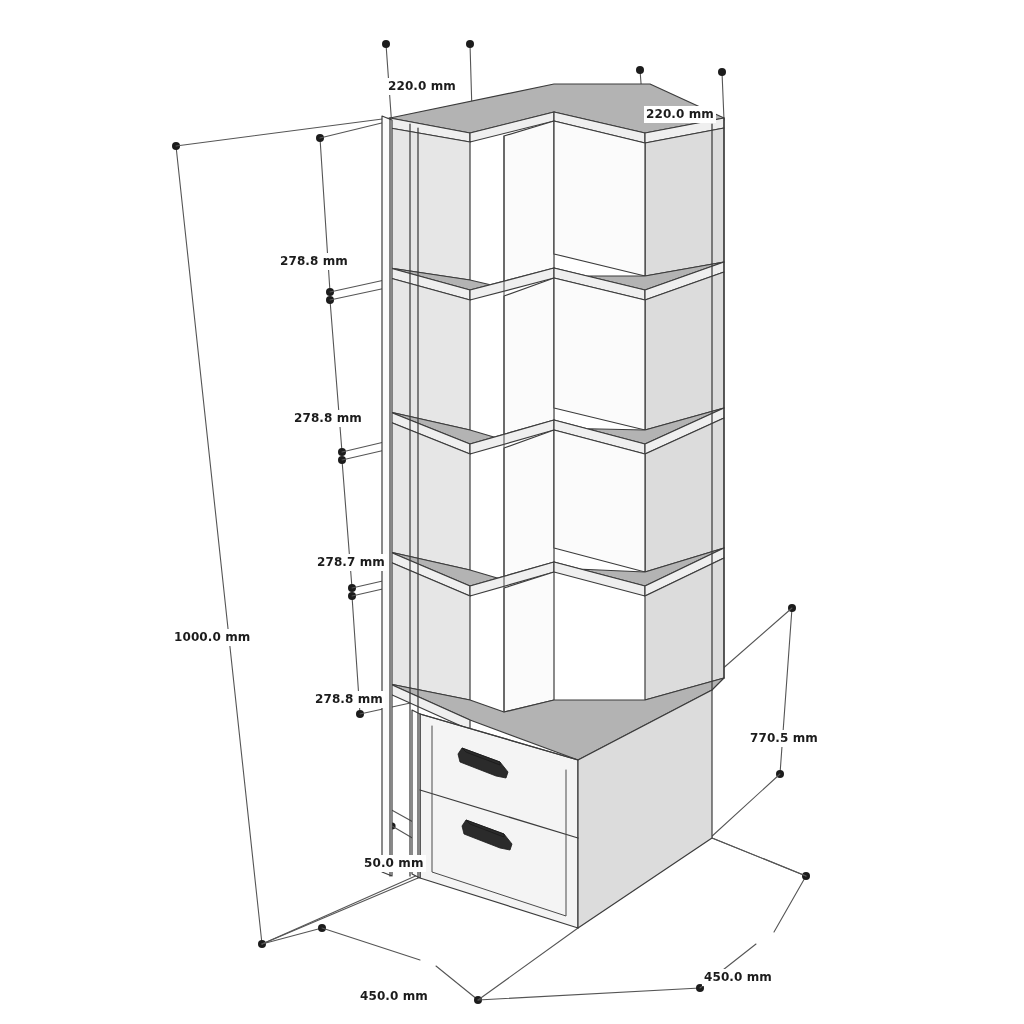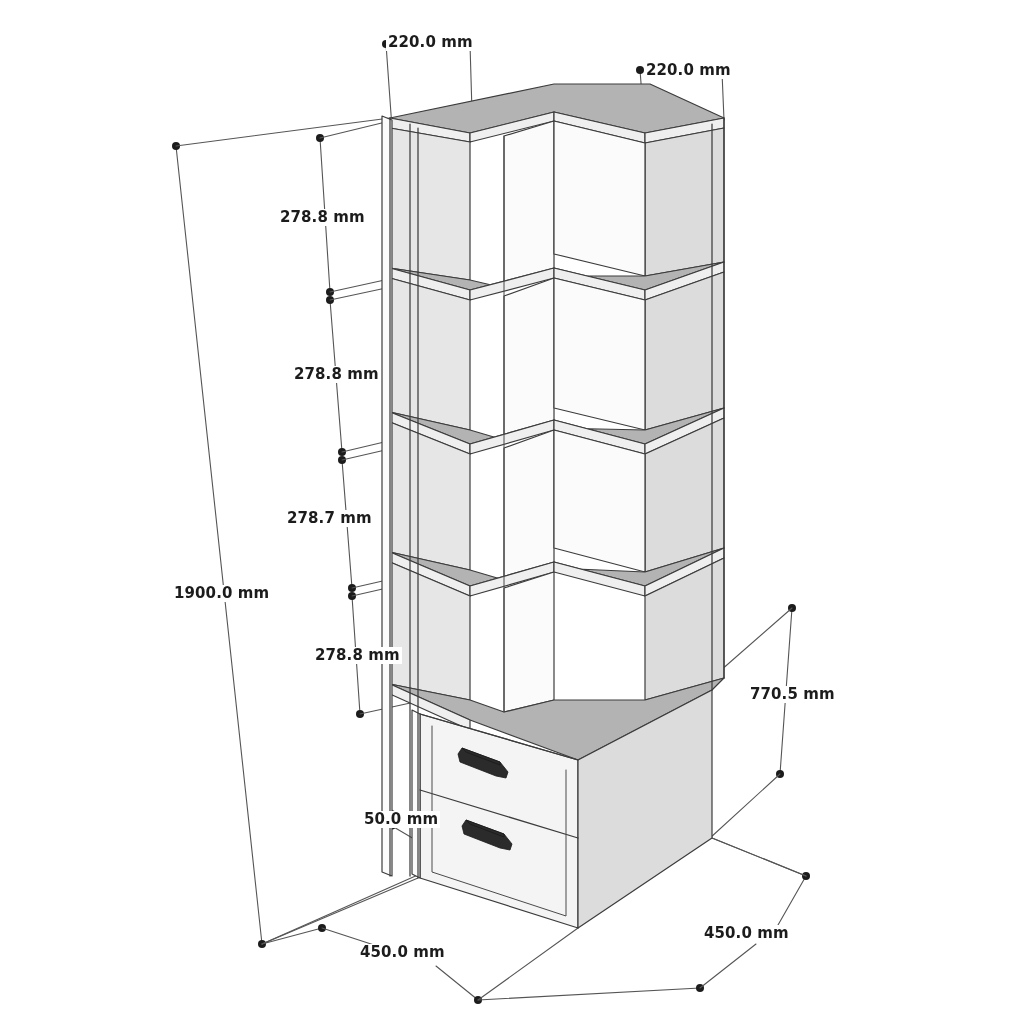--- a/index.html
+++ b/index.html
@@ -23,28 +23,29 @@
     position: absolute;
     left: 0;
     top: 0;
     width: 1024px;
     height: 1024px;
     display: block;
   }
   .dim-label {
     position: absolute;
     font-family: "DejaVu Sans", sans-serif;
-    font-size: 15px;
+    font-size: 12px;
     font-weight: bold;
     color: #1c1c1c;
     white-space: nowrap;
     letter-spacing: 0.1px;
     background: #ffffff;
     padding: 0 2px;
     line-height: 17px;
+    margin-top: 44px;
   }
 </style>
 </head>
 <body>
 
 <div id="stage">
 
   <svg id="drawing" viewBox="0 0 1024 1024">
     <defs>
       <style>
@@ -221,25 +222,25 @@
   </svg>
 
   <div class="dim-label" style="left:386px; top:34px;">220.0 mm</div>
 
   <div class="dim-label" style="left:644px; top:62px;">220.0 mm</div>
 
   <div class="dim-label" style="left:278px; top:209px;">278.8 mm</div>
 
   <div class="dim-label" style="left:292px; top:366px;">278.8 mm</div>
 
-  <div class="dim-label" style="left:285px; top:510px;">278.7 mm</div>
+  <div class="dim-label" style="left:315px; top:510px;">278.7 mm</div>
 
   <div class="dim-label" style="left:313px; top:647px;">278.8 mm</div>
 
-  <div class="dim-label" style="left:172px; top:585px;">1900.0 mm</div>
+  <div class="dim-label" style="left:172px; top:585px;">1000.0 mm</div>
 
   <div class="dim-label" style="left:748px; top:686px;">770.5 mm</div>
 
   <div class="dim-label" style="left:362px; top:811px;">50.0 mm</div>
 
   <div class="dim-label" style="left:358px; top:944px;">450.0 mm</div>
 
   <div class="dim-label" style="left:702px; top:925px;">450.0 mm</div>
 
 </div>

